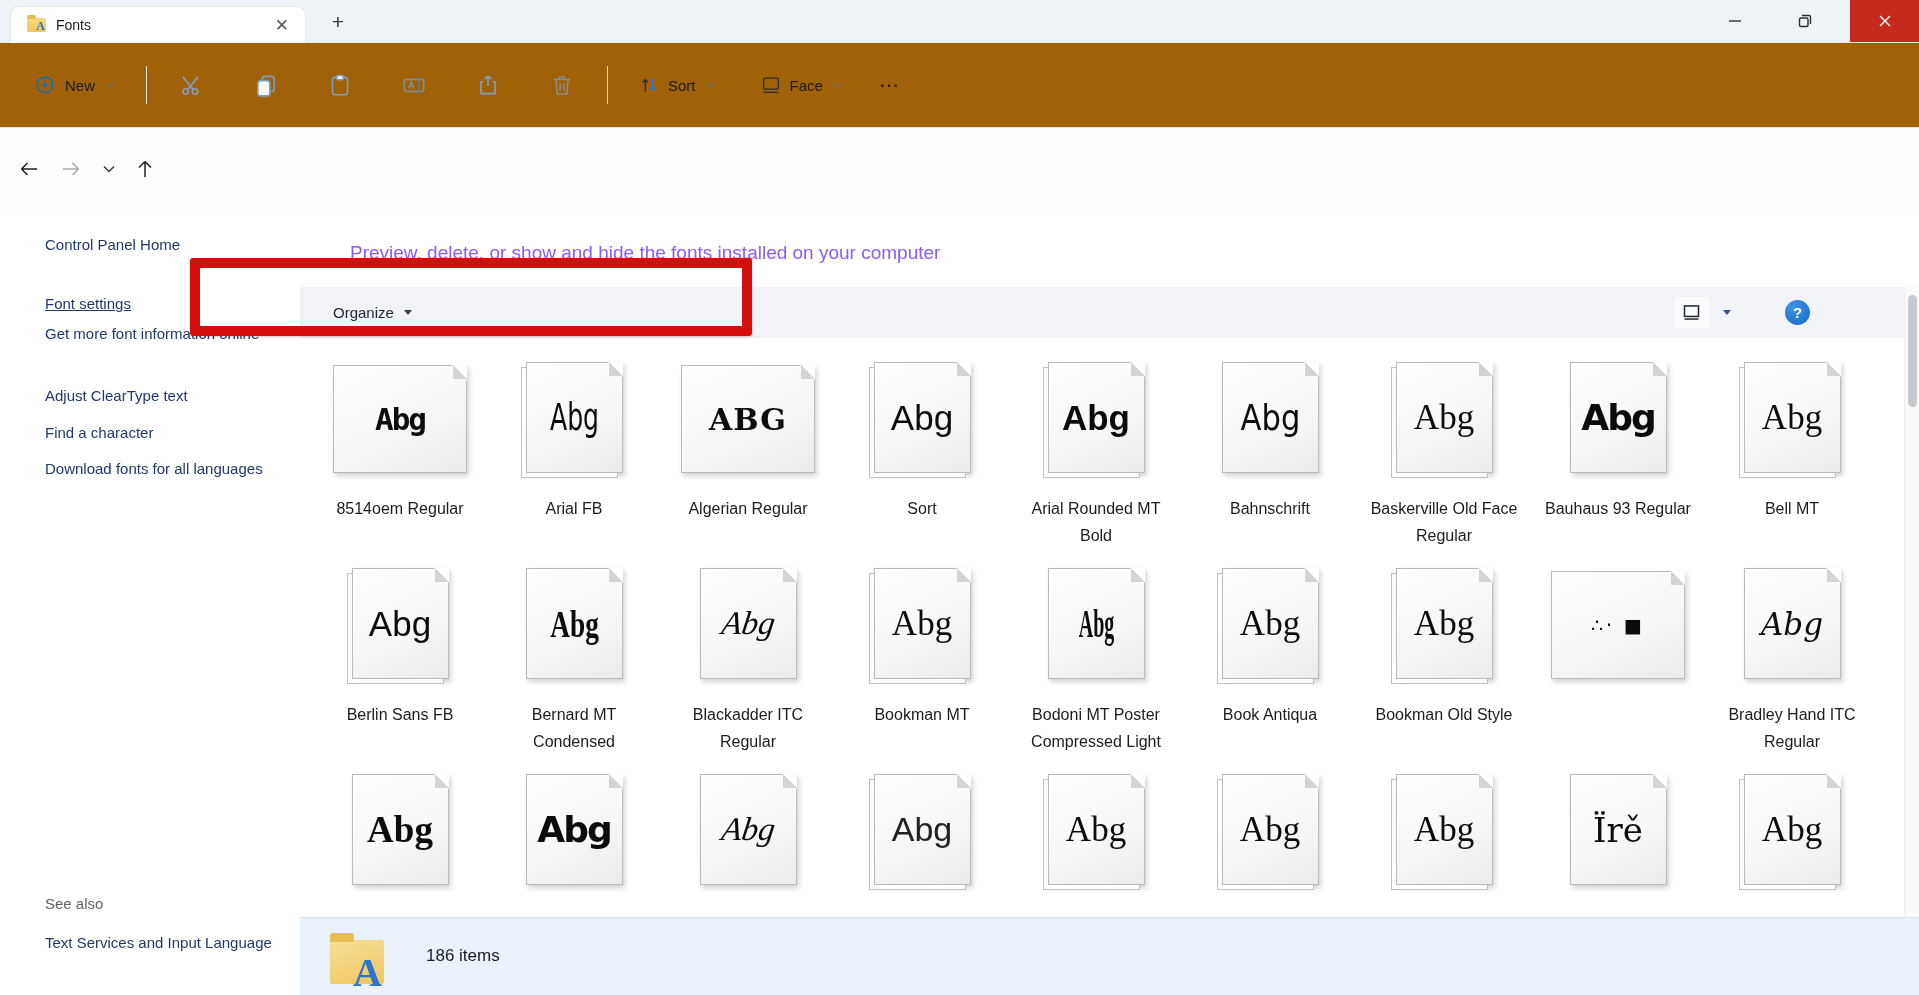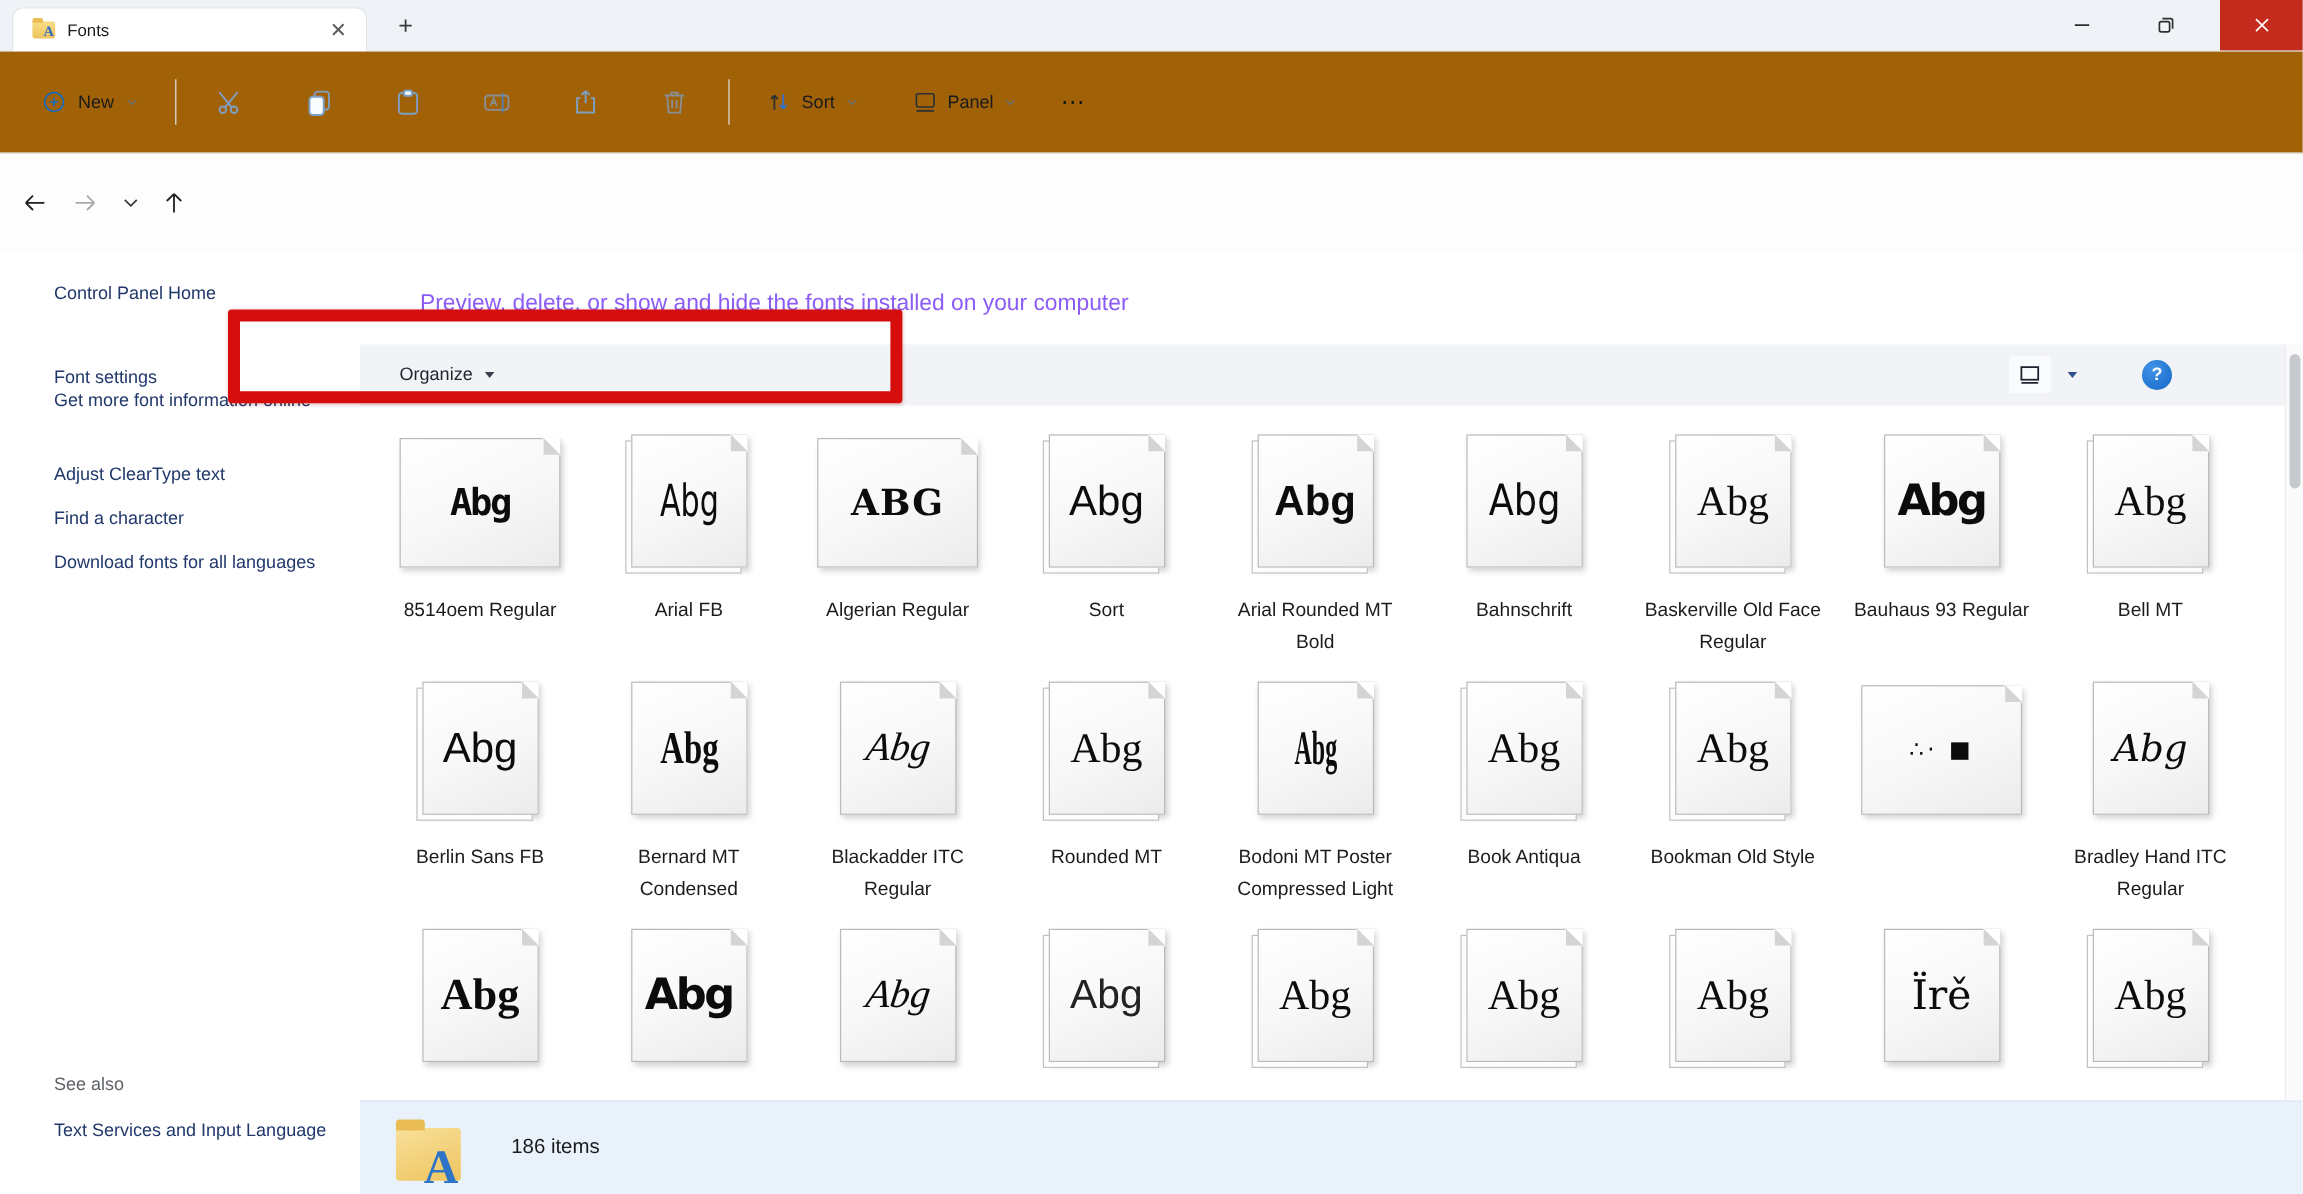--- a/index.html
+++ b/index.html
@@ -197,21 +197,21 @@
     <svg width="12" height="12" viewBox="0 0 16 16" fill="none" stroke="#6a6f76" stroke-width="1.5">
         <path d="M3.5 6 L8 10.5 L12.5 6"></path>
       </svg>
   </div>
 
   <div class="tb-txtbtn">
     <svg width="22" height="22" viewBox="0 0 24 24" fill="none" stroke="#2b2f36" stroke-width="1.5">
       <rect x="4" y="4.5" width="16" height="12" rx="1.5"></rect>
         <path d="M4 20 h16"></path>
     </svg>
-    <span>Panel</span>
+    <span>Face</span>
     <svg width="12" height="12" viewBox="0 0 16 16" fill="none" stroke="#6a6f76" stroke-width="1.5">
         <path d="M3.5 6 L8 10.5 L12.5 6"></path>
       </svg>
   </div>
 
   <div class="dots">⋯</div>
 </div>
 
 <div class="navrow">
   <div class="nav-ic" style="left:14px;">
@@ -264,21 +264,21 @@
       <circle cx="10" cy="10" r="5.6"></circle>
         <path d="M14.4 14.4 L20 20"></path>
     </svg>
   </div>
 
   <div class="redbox"></div>
 </div>
 
 <div class="sidebar">
   <div class="sb-link" style="top:22px;">Control Panel Home</div>
-  <div class="sb-link" style="top:92px;">Font settings</div>
+  <div class="sb-link" style="top:81px;text-decoration:underline;">Font settings</div>
   <div class="sb-link" style="top:111px;">Get more font information online</div>
   <div class="sb-link" style="top:173px;">Adjust ClearType text</div>
   <div class="sb-link" style="top:210px;">Find a character</div>
   <div class="sb-link" style="top:246px;">Download fonts for all languages</div>
   <div class="sb-link sb-muted" style="top:681px;">See also</div>
   <div class="sb-link" style="top:720px;">Text Services and Input Language</div>
 </div>
 
 <div class="content">
   <div class="page-head">Preview, delete, or show and hide the fonts installed on your computer</div>
@@ -401,21 +401,21 @@
             </div>
           </div>
         <div class="fname">Blackadder ITC Regular</div>
       </div>
       <div class="fcol">
         <div class="icon-wrap">
             <div class="pageic stacked">
               <span class="glyph s-serif">Abg</span>
             </div>
           </div>
-        <div class="fname">Rounded MT</div>
+        <div class="fname">Bookman MT</div>
       </div>
       <div class="fcol">
         <div class="icon-wrap">
             <div class="pageic">
               <span class="glyph s-poster">Abg</span>
             </div>
           </div>
         <div class="fname">Bodoni MT Poster Compressed Light</div>
       </div>
       <div class="fcol">

